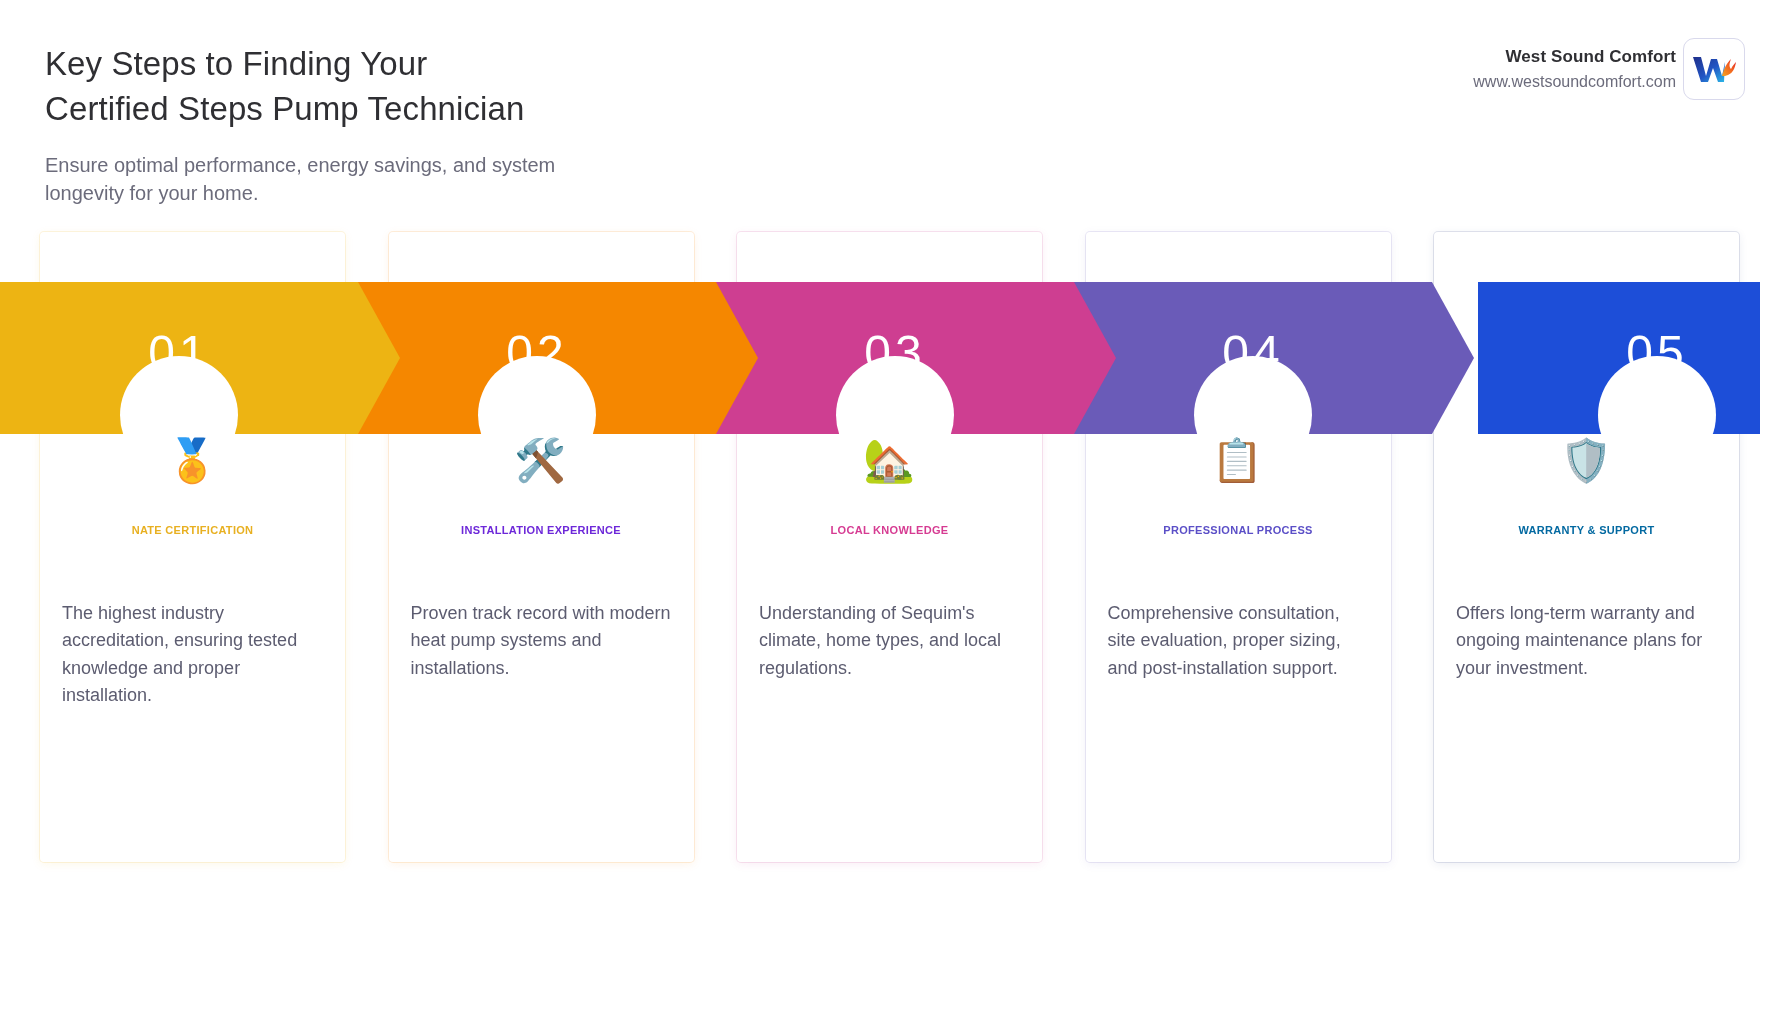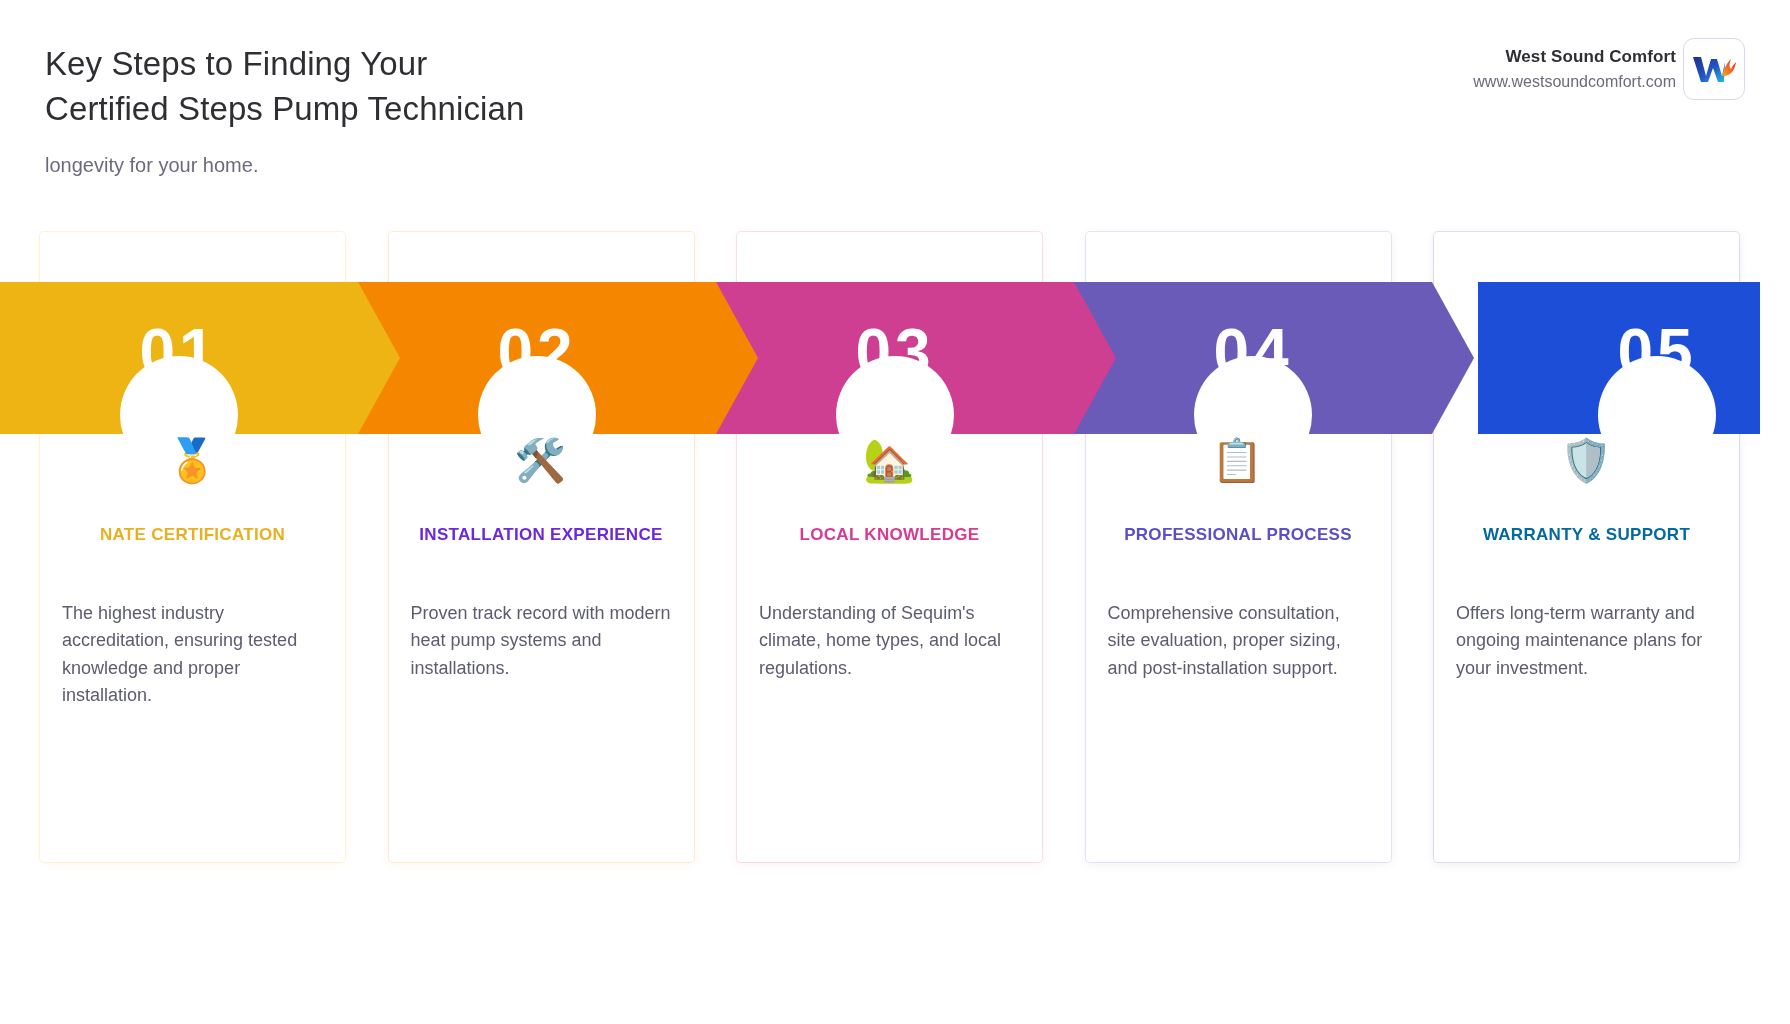--- a/index.html
+++ b/index.html
@@ -119,21 +119,21 @@
     line-height: 1;
     font-family: "DejaVu Sans", sans-serif;
   }
 
   .card-title {
     position: absolute;
     top: 290px;
     left: 22px;
     right: 22px;
     text-align: center;
-    font-size: 17px;
+    font-size: 11px;
     font-weight: bold;
     line-height: 1.55;
     letter-spacing: 0.3px;
   }
 
   .card-body {
     position: absolute;
     top: 368px;
     left: 22px;
     right: 22px;
@@ -160,22 +160,22 @@
   }
   .band-num {
     position: absolute;
     top: 0;
     height: 152px;
     width: 100%;
     display: flex;
     align-items: center;
     justify-content: center;
     color: #ffffff;
-    font-size: 64px;
-    font-weight: 700;
+    font-size: 48px;
+    font-weight: 400;
     letter-spacing: 4px;
     font-family: "Liberation Sans", sans-serif;
     padding-bottom: 12px;
   }
   .notch {
     position: absolute;
     bottom: -40px;
     left: 50%;
     transform: translateX(-50%);
     width: 118px;
@@ -190,20 +190,21 @@
 <div id="page">
 
   <div id="header">
 
     <div id="title-block">
       <div id="page-title">
         <span class="tl">Key Steps to Finding Your</span>
         <span class="tl">Certified Steps Pump Technician</span>
       </div>
       <div id="page-subtitle">
+        <span class="sl">Ensure optimal performance, energy savings, and system</span>
         <span class="sl">longevity for your home.</span>
       </div>
     </div>
 
     <div id="brand-block">
       <div id="brand-text">
         <div id="brand-name">West Sound Comfort</div>
         <div id="brand-url">www.westsoundcomfort.com</div>
       </div>
       <div id="brand-logo">

